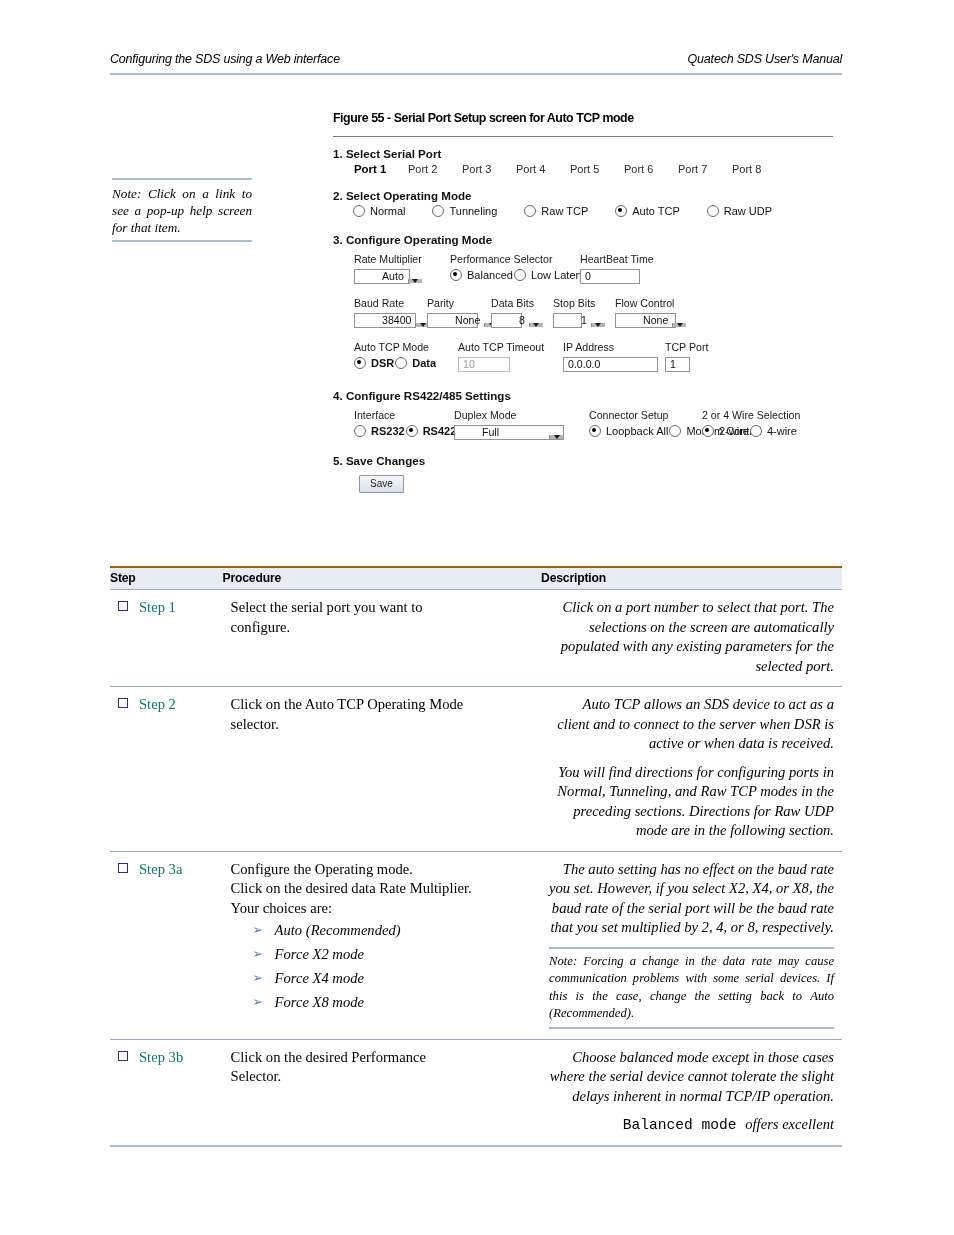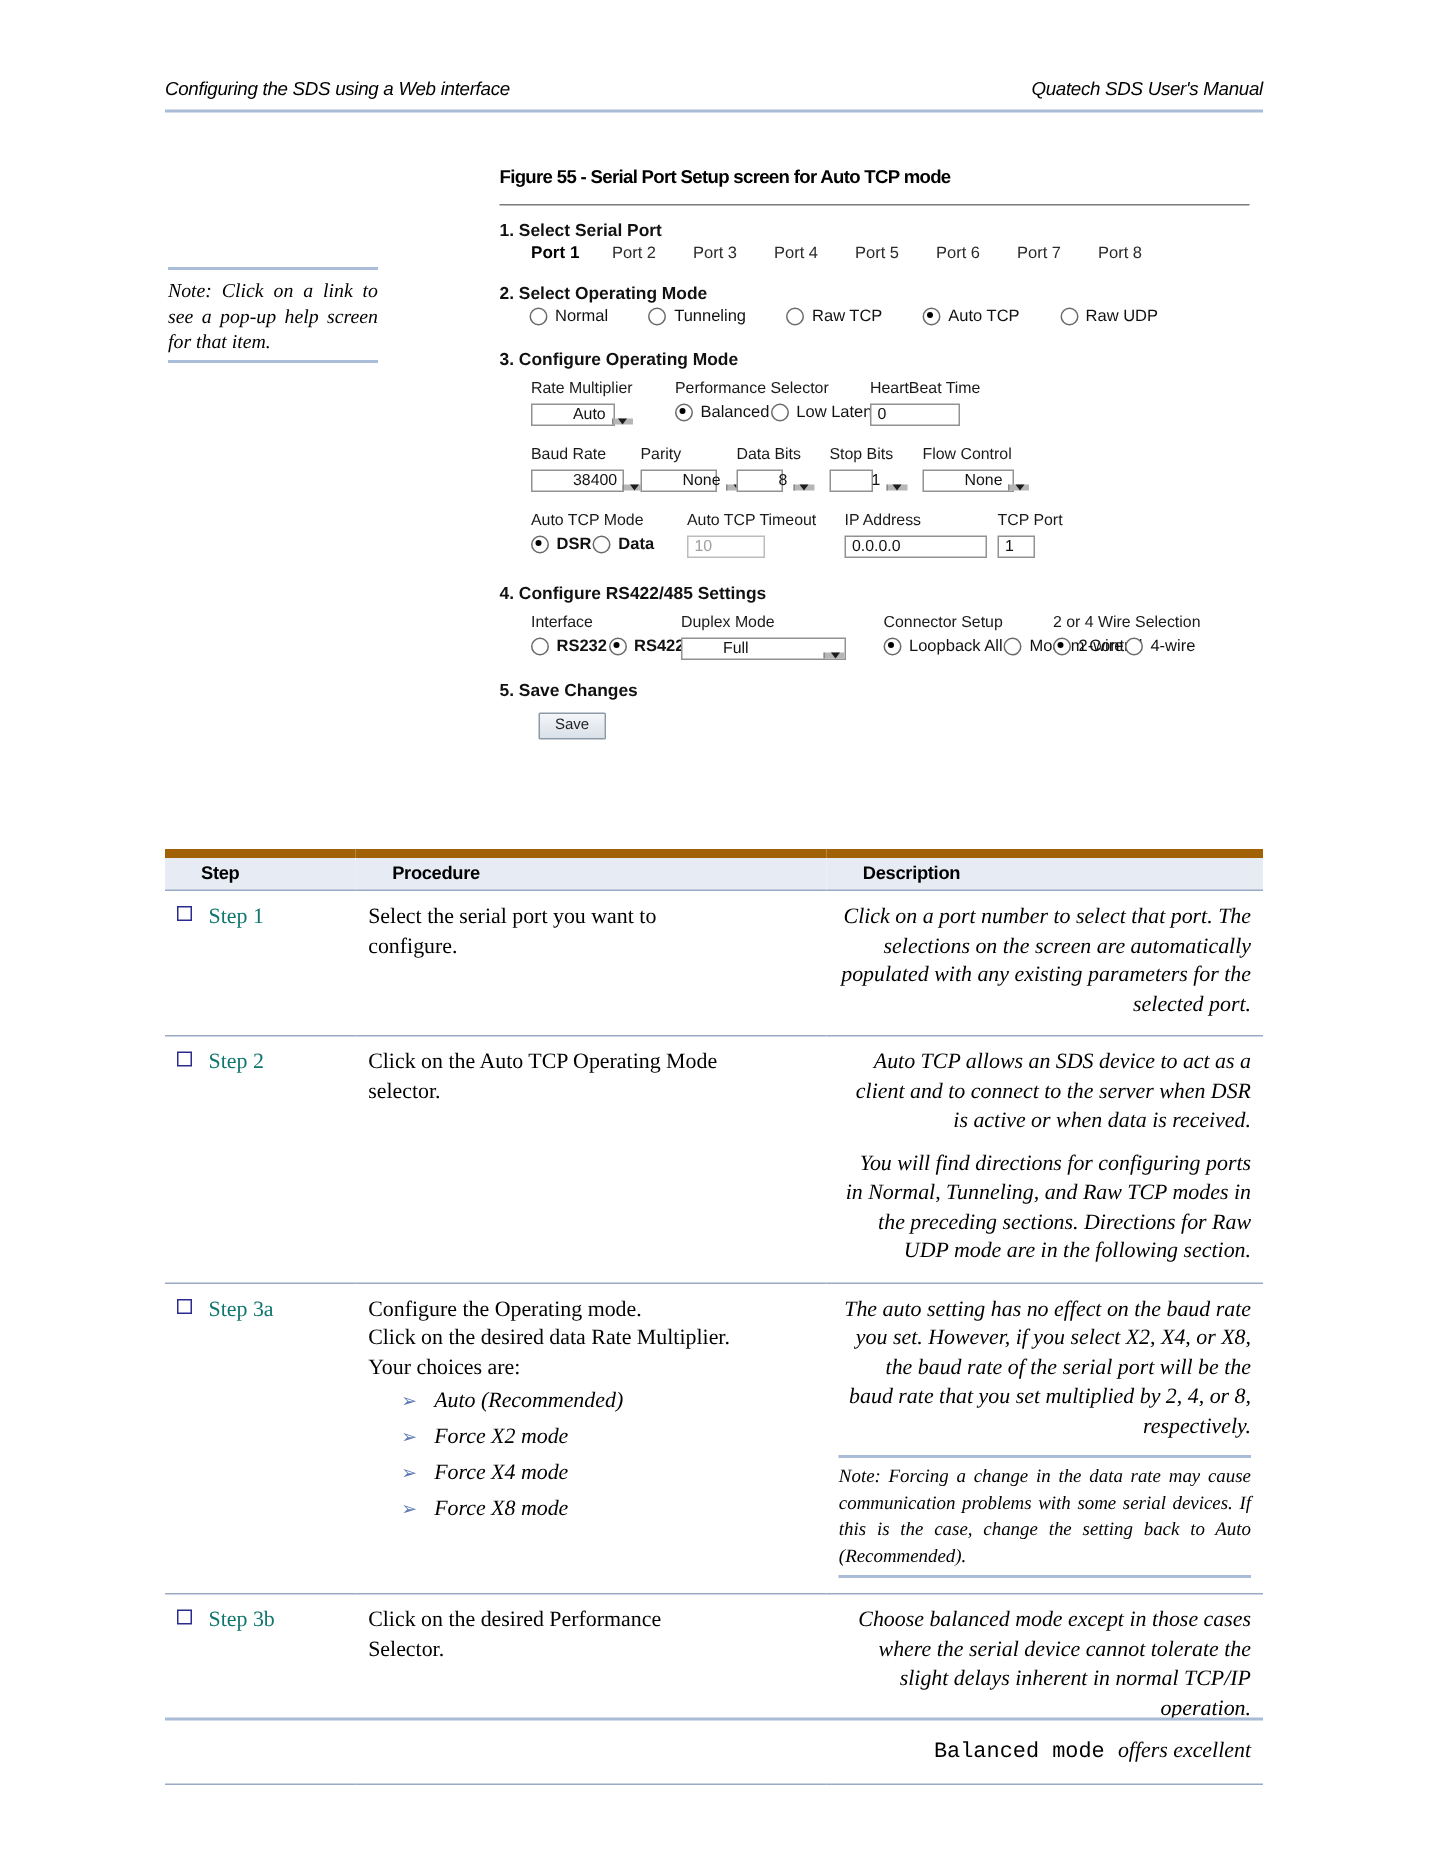--- a/index.html
+++ b/index.html
@@ -241,22 +241,22 @@
     width: 732px;
     border-collapse: collapse;
     font-family: "Liberation Serif", serif;
   }
   .proc-table thead th {
     background: #e6ebf4;
     font-family: "Liberation Sans", sans-serif;
     font-weight: bold;
     font-size: 12.2px;
     text-align: left;
-    padding: 3px 6px 4px 24px;
-    border-top: 6px solid #a16207;
+    padding: 3px 6px 4px 0;
+    border-top: 2px solid #a16207;
     border-bottom: 1px solid #9aa9c4;
     letter-spacing: -0.2px;
   }
   .proc-table tbody td {
     vertical-align: top;
     padding: 8px 8px 10px 8px;
     border-bottom: 1px solid #9aa9c4;
     font-size: 14.6px;
     line-height: 19.5px;
   }

